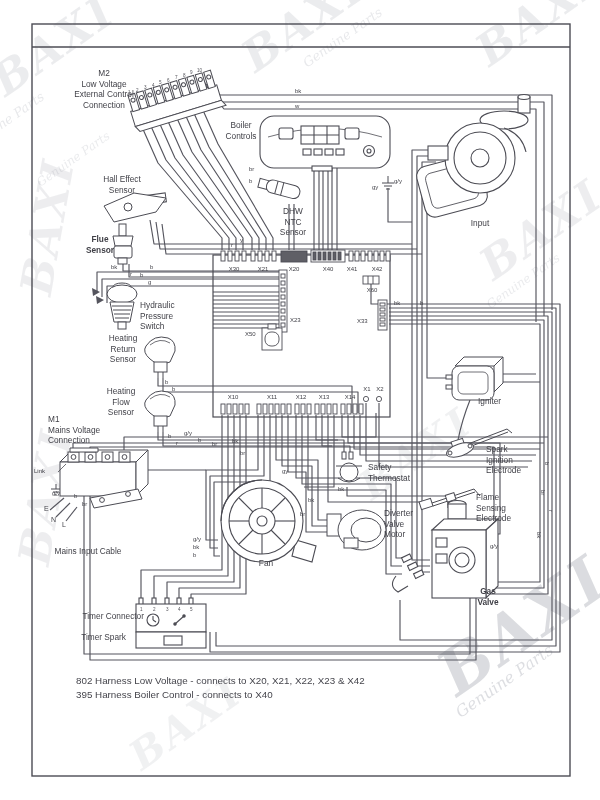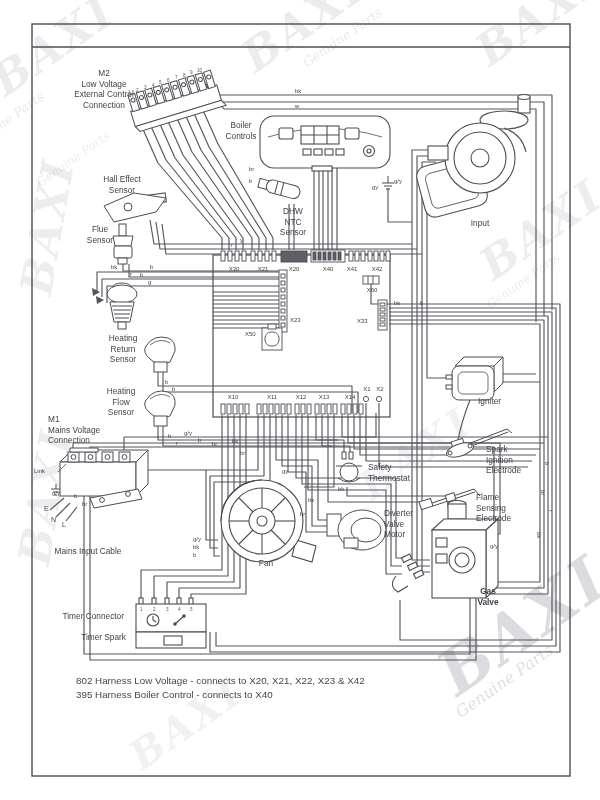--- a/index.html
+++ b/index.html
@@ -485,22 +485,25 @@
 External Control
 Connection</div>
       <div class="lbl" style="left: 210px; top: 120px; width: 62px; text-align: center;">Boiler
 Controls</div>
       <div class="lbl" style="left: 82px; top: 174px; width: 80px; text-align: center;">Hall Effect
 Sensor</div>
       <div class="lbl" style="left: 264px; top: 206px; width: 58px; text-align: center;">DHW
 NTC
 Sensor</div>
       <div class="lbl" style="left: 452px; top: 218px; width: 56px; text-align: center;">Input</div>
-      <div class="lbl" style="left: 68px; top: 224px; width: 64px; text-align: center;">Flue
+      <div class="lbl" style="left: 68px; top: 234px; width: 64px; text-align: center; font-weight: bold;">Flue
 Sensor</div>
+      <div class="lbl" style="left: 140px; top: 300px; width: 76px; text-align: left;">Hydraulic
+Pressure
+Switch</div>
       <div class="lbl" style="left: 88px; top: 333px; width: 70px; text-align: center;">Heating
 Return
 Sensor</div>
       <div class="lbl" style="left: 86px; top: 386px; width: 70px; text-align: center;">Heating
 Flow
 Sensor</div>
       <div class="lbl" style="left: 48px; top: 414px; width: 100px; text-align: left;">M1
 Mains Voltage
 Connection</div>
       <div class="lbl" style="left: 36px; top: 546px; width: 104px; text-align: center;">Mains Input Cable</div>
@@ -512,21 +515,21 @@
       <div class="lbl" style="left: 246px; top: 558px; width: 40px; text-align: center;">Fan</div>
       <div class="lbl" style="left: 478px; top: 396px; width: 44px; text-align: left;">Igniter</div>
       <div class="lbl" style="left: 486px; top: 444px; width: 66px; text-align: left;">Spark
 Ignition
 Electrode</div>
       <div class="lbl" style="left: 476px; top: 492px; width: 66px; text-align: left;">Flame
 Sensing
 Electrode</div>
       <div class="lbl" style="left: 466px; top: 586px; width: 44px; text-align: center; font-weight: bold;">Gas
 Valve</div>
-      <div class="lbl" style="left: 32px; top: 611px; width: 92px; text-align: right;">Timer Connector</div>
+      <div class="lbl" style="left: 52px; top: 611px; width: 92px; text-align: right;">Timer Connector</div>
       <div class="lbl" style="left: 40px; top: 632px; width: 86px; text-align: right;">Timer Spark</div>
       <div class="lbl" style="left: 222px; top: 266px; width: 24px; text-align: center; font-size: 6px;">X30</div>
       <div class="lbl" style="left: 251px; top: 266px; width: 24px; text-align: center; font-size: 6px;">X21</div>
       <div class="lbl" style="left: 282px; top: 266px; width: 24px; text-align: center; font-size: 6px;">X20</div>
       <div class="lbl" style="left: 316px; top: 266px; width: 24px; text-align: center; font-size: 6px;">X40</div>
       <div class="lbl" style="left: 340px; top: 266px; width: 24px; text-align: center; font-size: 6px;">X41</div>
       <div class="lbl" style="left: 365px; top: 266px; width: 24px; text-align: center; font-size: 6px;">X42</div>
       <div class="lbl" style="left: 360px; top: 287px; width: 24px; text-align: center; font-size: 6px;">X60</div>
       <div class="lbl" style="left: 290px; top: 317px; width: 20px; text-align: left; font-size: 6px;">X23</div>
       <div class="lbl" style="left: 245px; top: 331px; width: 20px; text-align: left; font-size: 6px;">X50</div>

